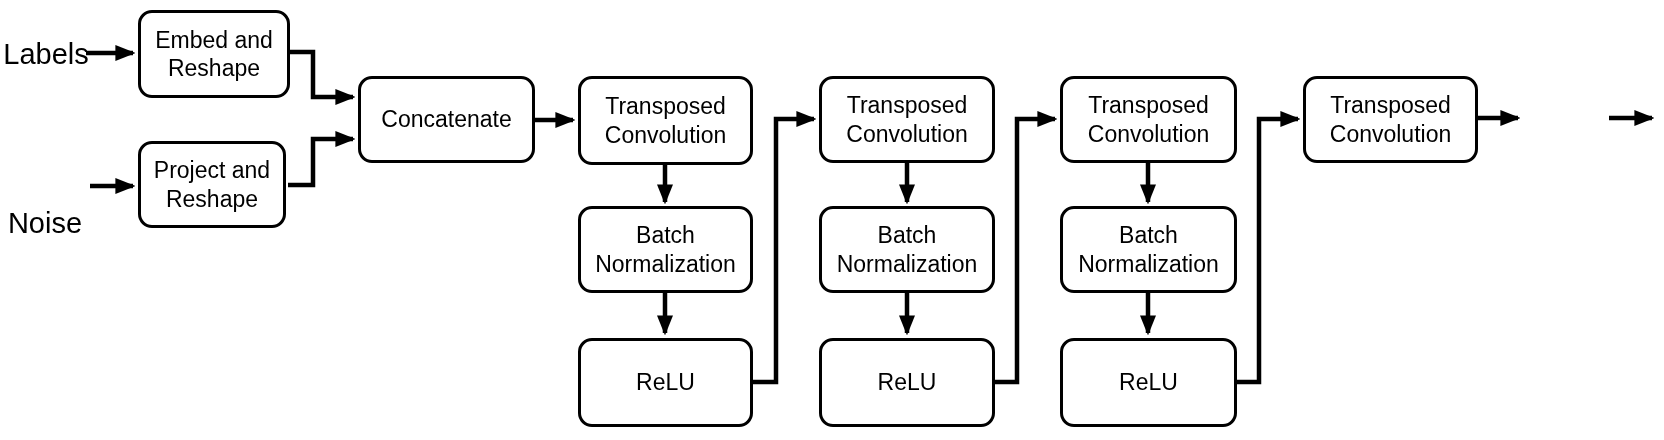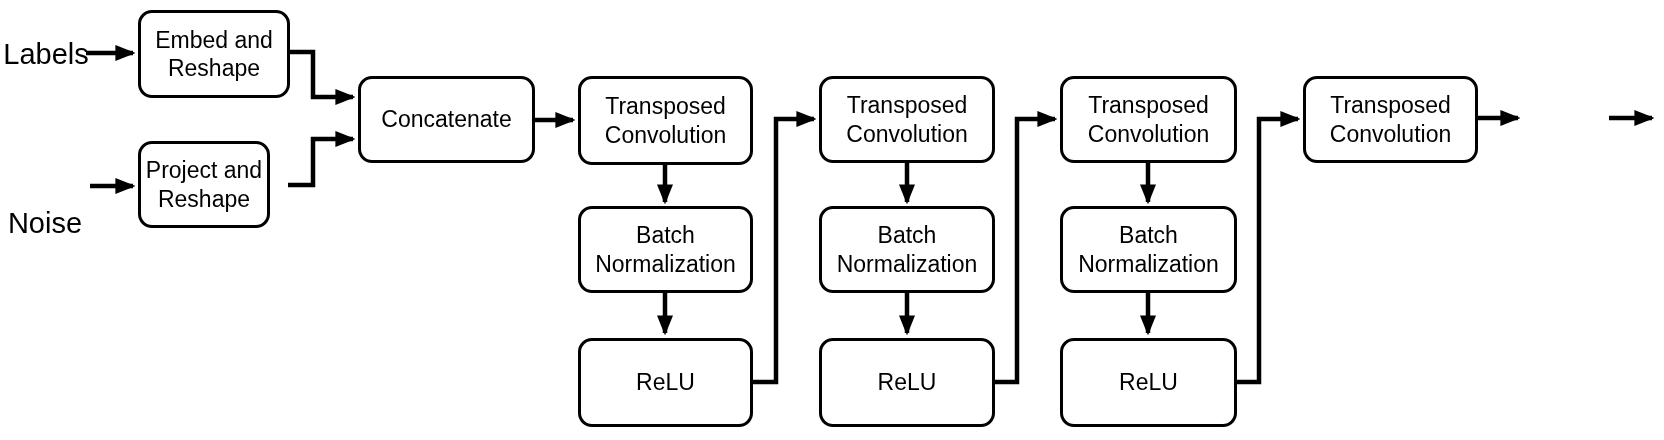--- a/index.html
+++ b/index.html
@@ -79,21 +79,21 @@
     <path class="edge" d="M 1236 382 H 1259 V 119 H 1298" marker-end="url(#arrow)"></path>
     <path class="edge" d="M 1477 118 H 1518" marker-end="url(#arrow)"></path>
     <path class="edge" d="M 1609 118 H 1652" marker-end="url(#arrow)"></path>
   </svg>
 
   <div class="input-label" style="left:6px; top:40px; width:80px; height:28px;">Labels</div>
   <div class="input-label" style="left:6px; top:173px; width:78px; height:28px;margin-top:36px;">Noise</div>
 
   <div class="node" style="left:138px; top:10px; width:152px; height:88px;">Embed and
 Reshape</div>
-  <div class="node" style="left:138px; top:141px; width:132px; height:87px;">Project and
+  <div class="node" style="left:138px; top:141px; width:148px; height:87px;">Project and
 Reshape</div>
   <div class="node" style="left:358px; top:76px; width:177px; height:87px;">Concatenate</div>
 
   <div class="node" style="left:578px; top:76px; width:175px; height:89px;">Transposed
 Convolution</div>
   <div class="node" style="left:578px; top:206px; width:175px; height:87px;">Batch
 Normalization</div>
   <div class="node" style="left:578px; top:338px; width:175px; height:89px;">ReLU</div>
 
   <div class="node" style="left:819px; top:76px; width:176px; height:87px;">Transposed

